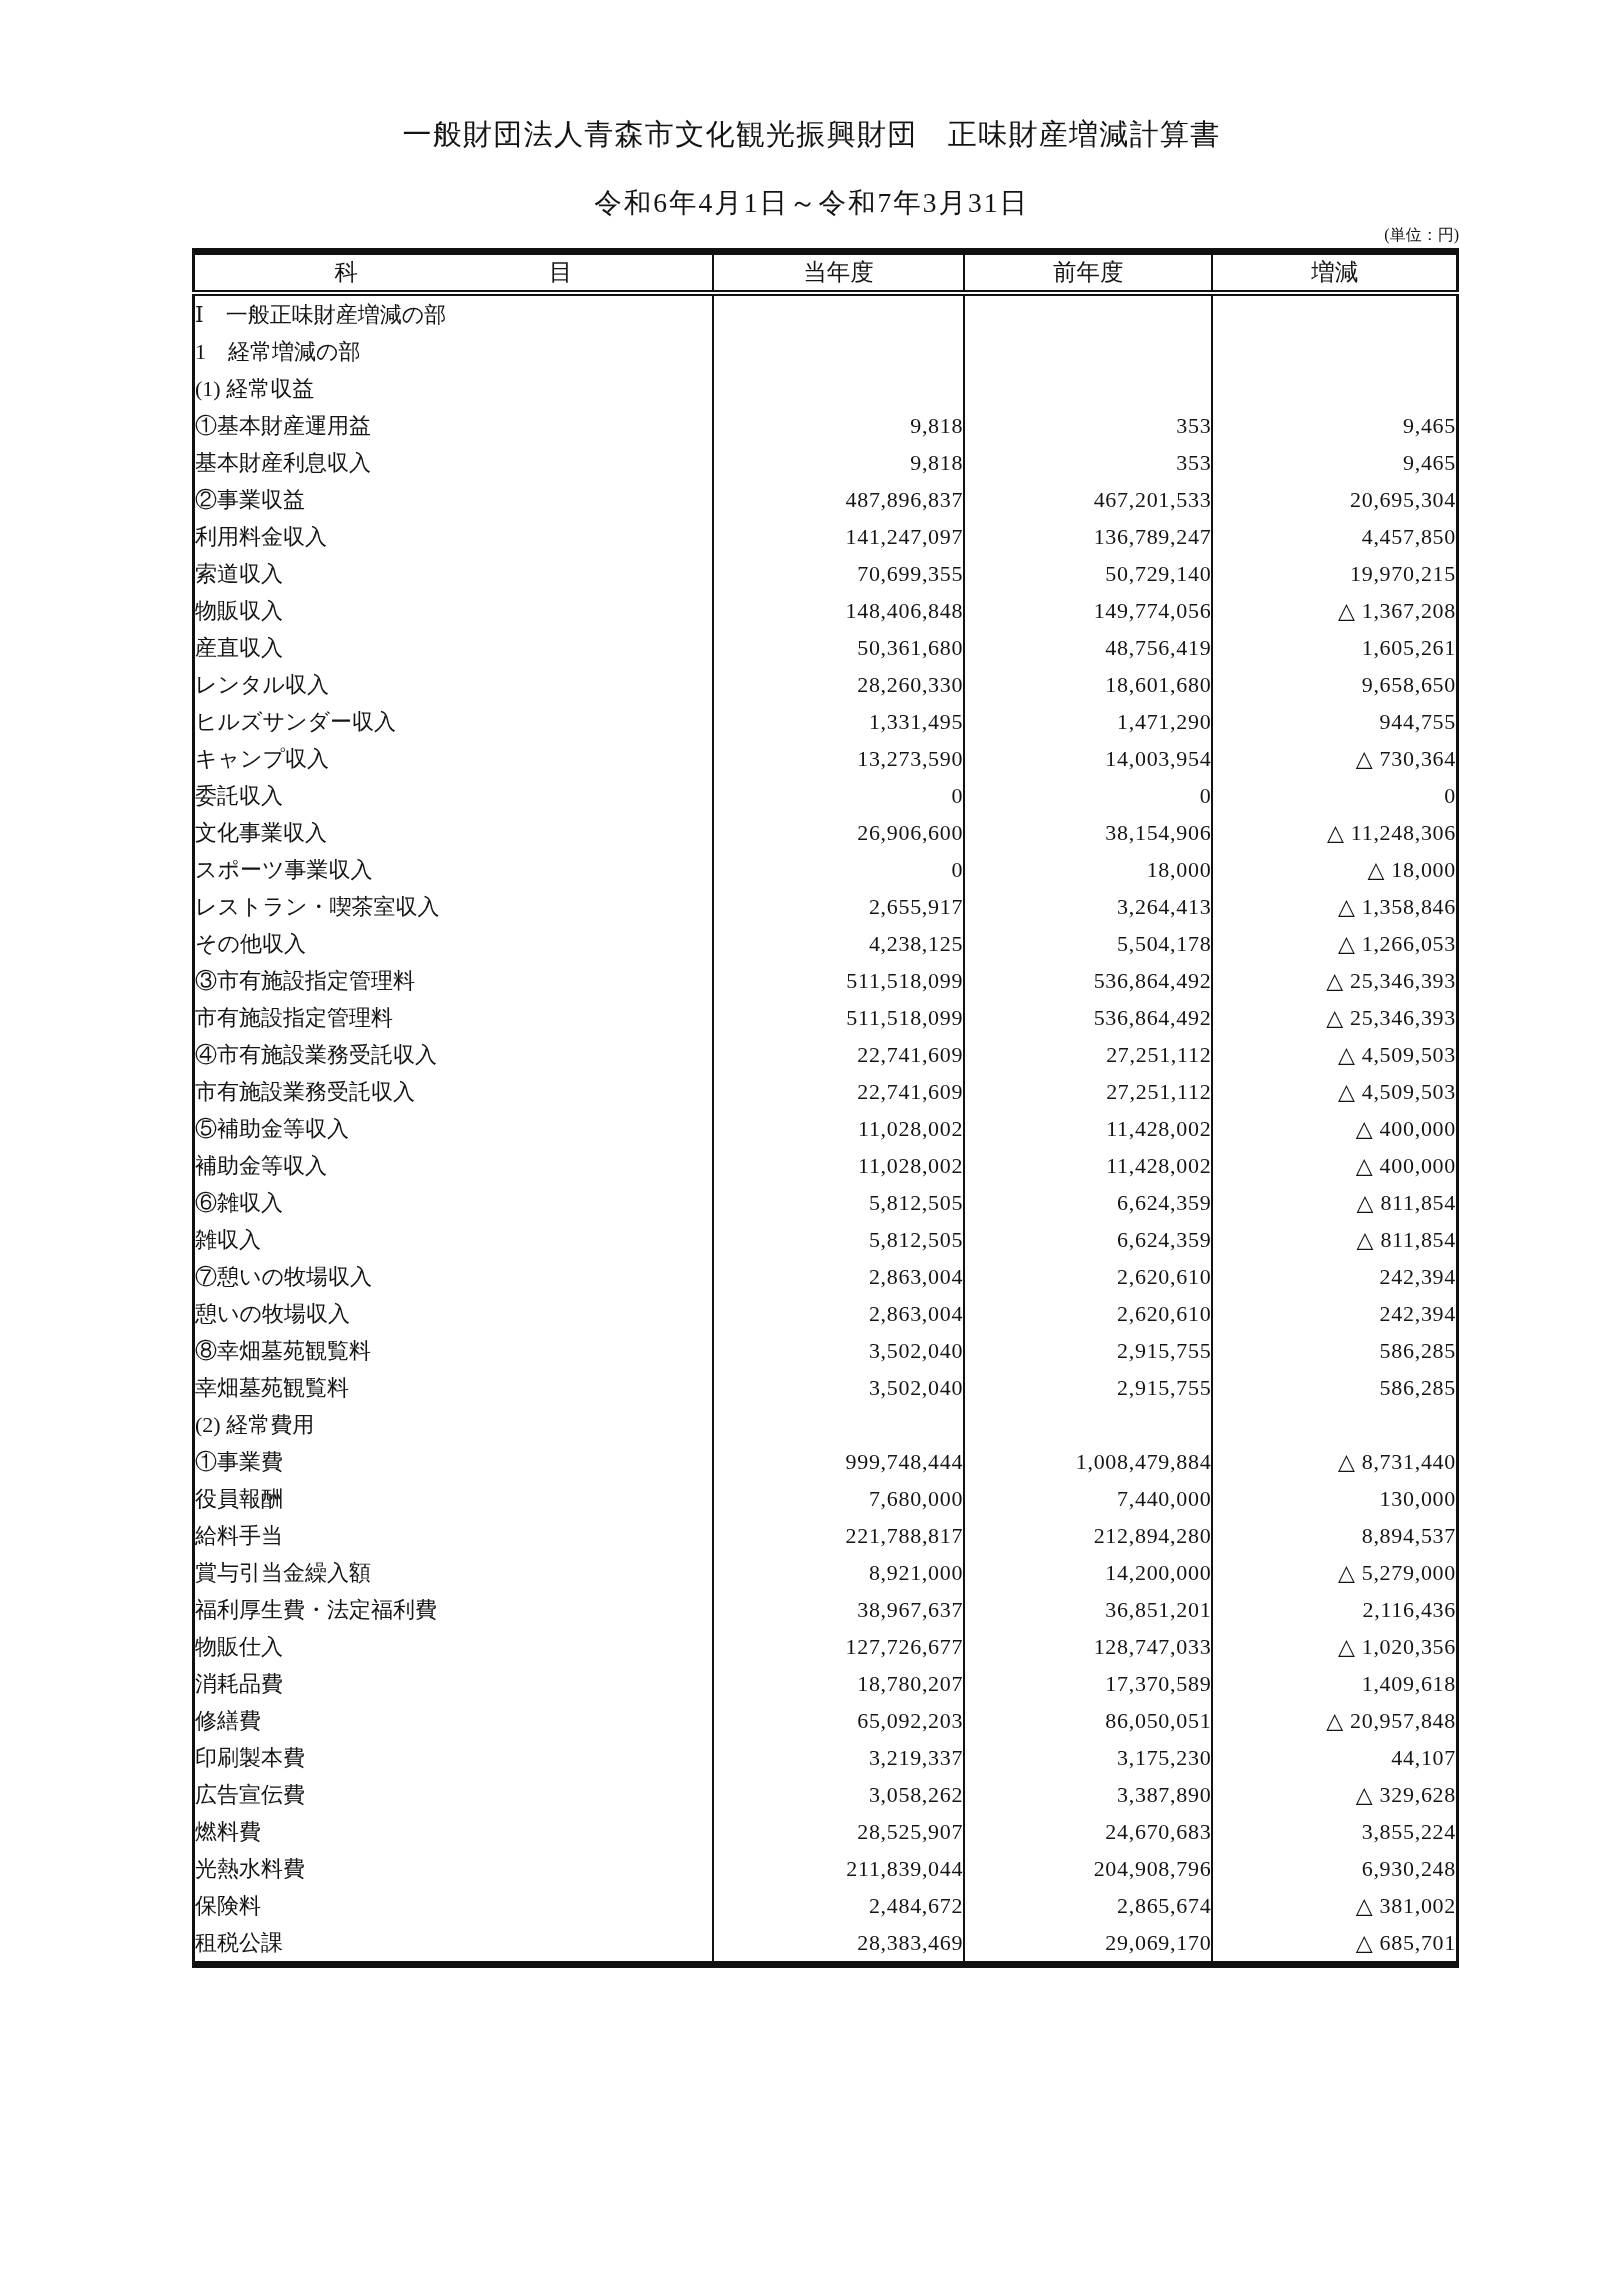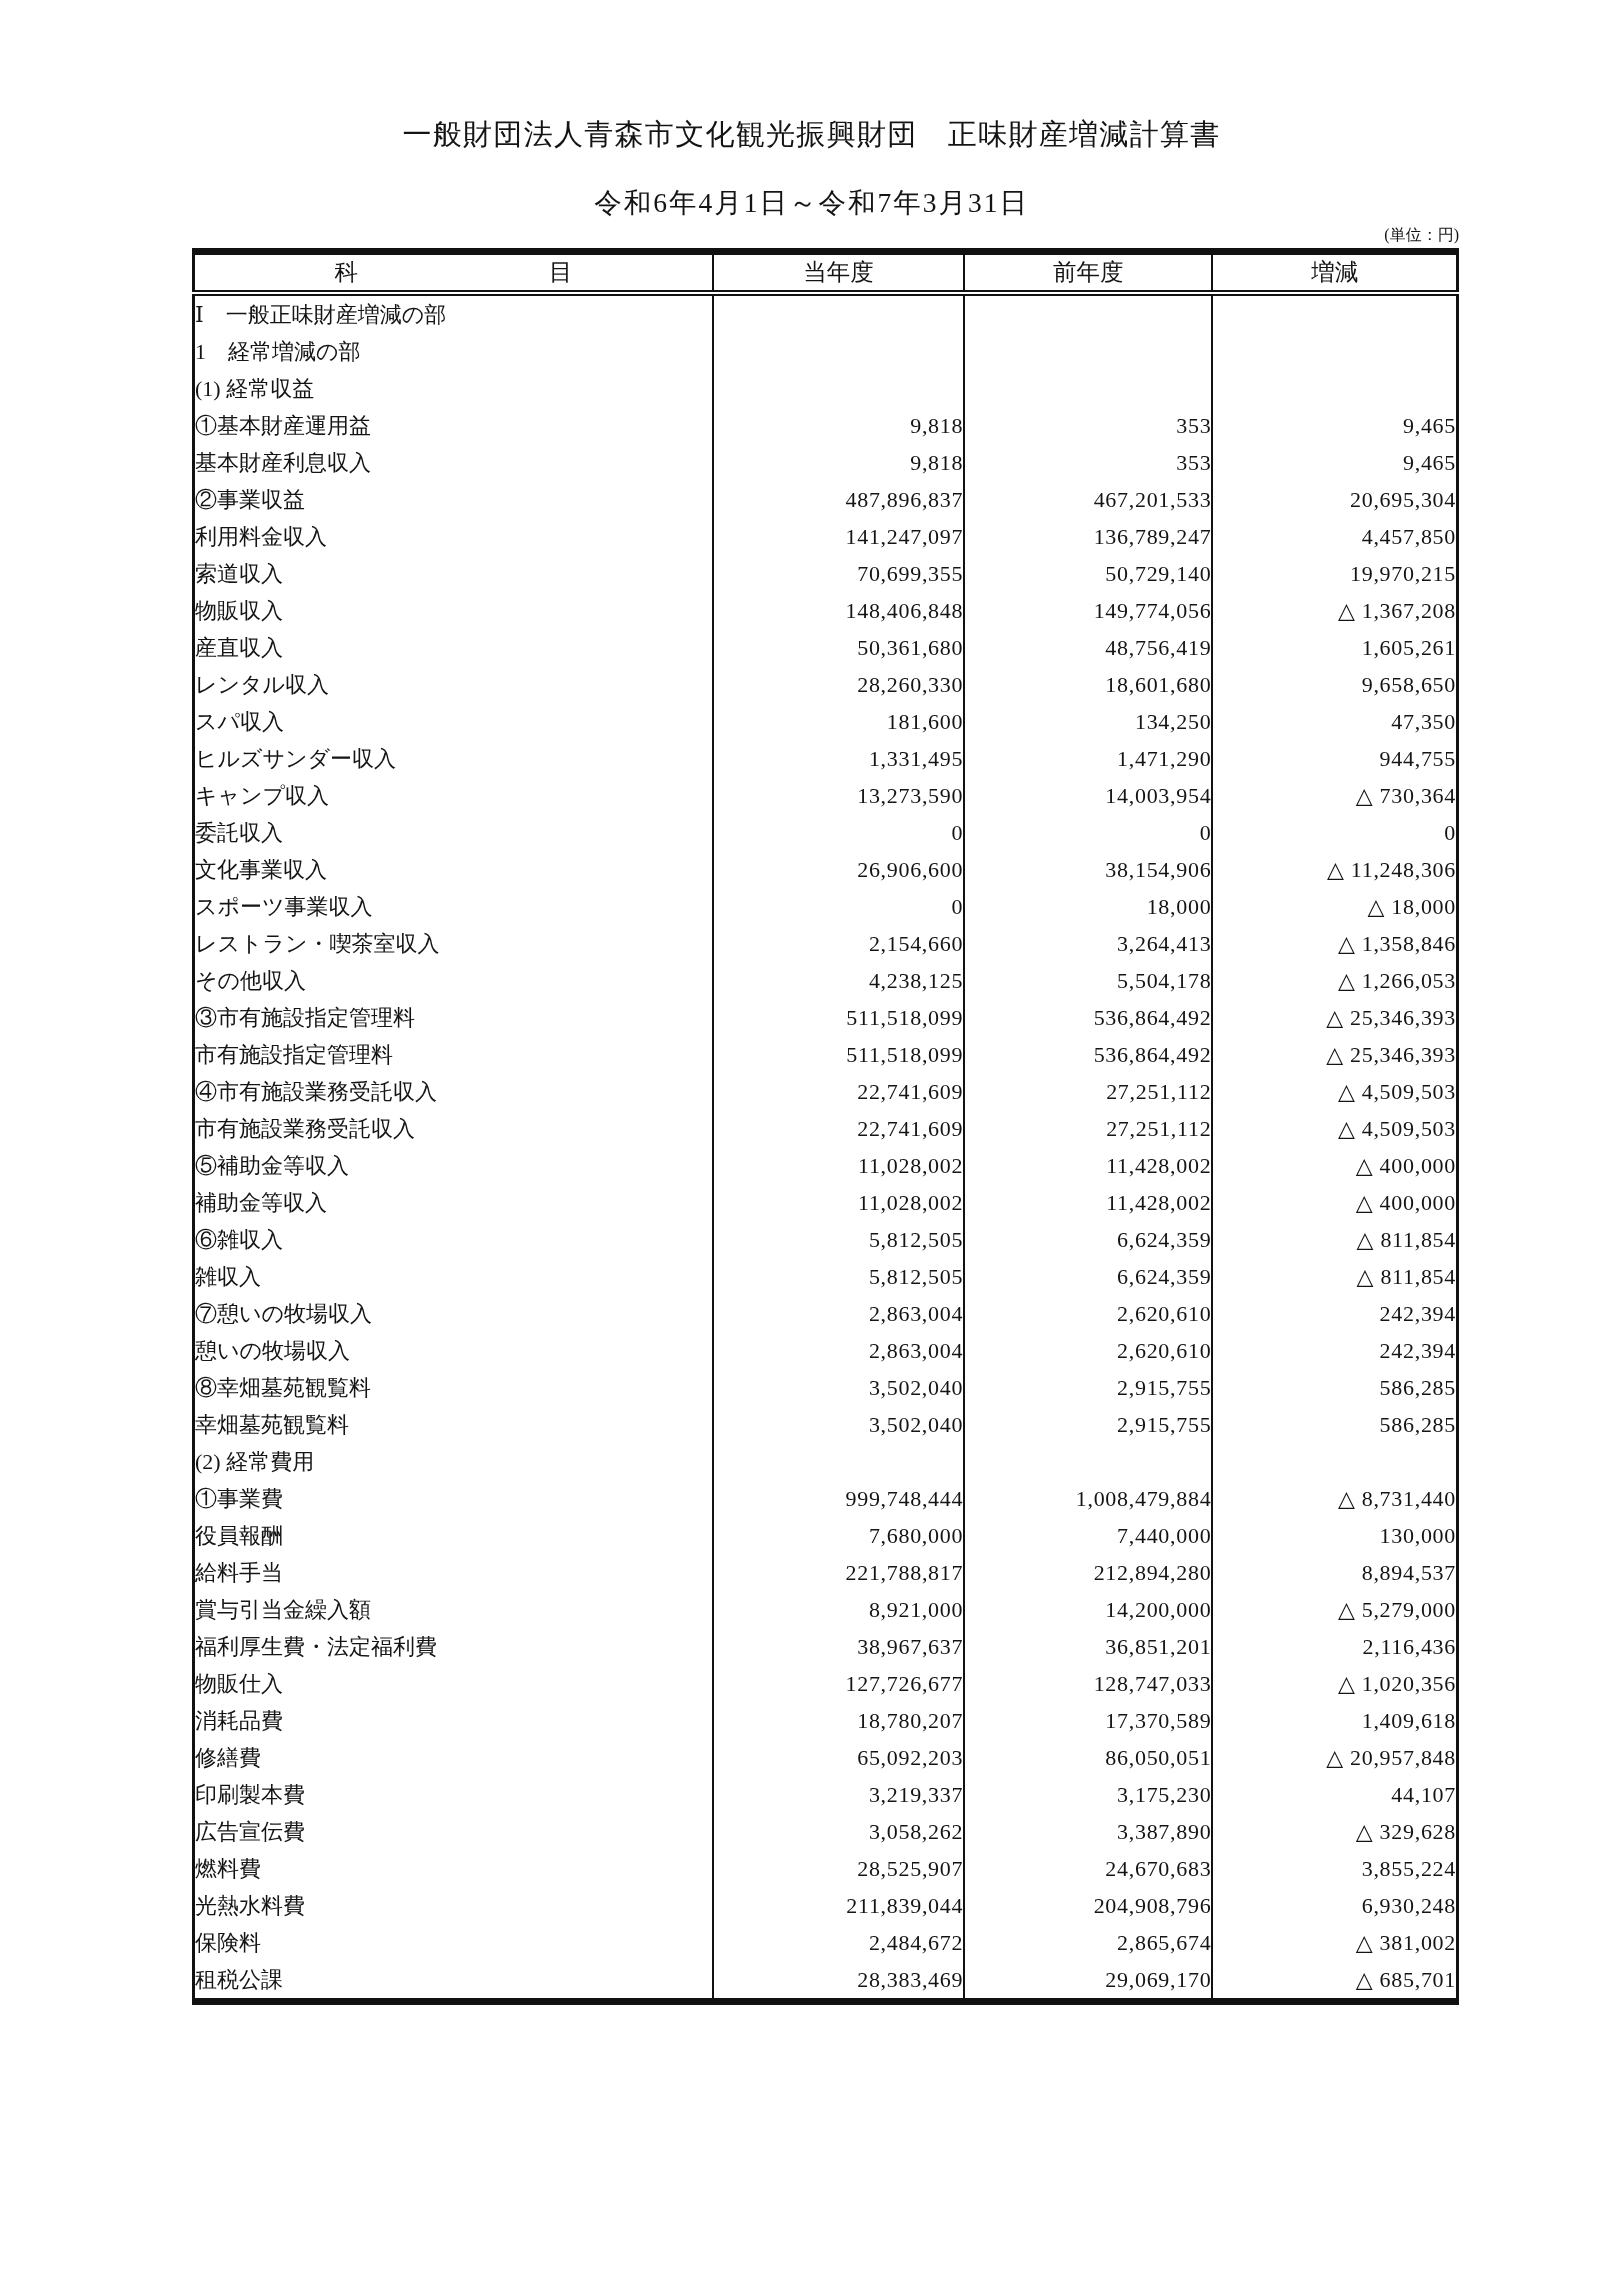--- a/index.html
+++ b/index.html
@@ -170,26 +170,20 @@
       <td class="c-num col-sep">48,756,419</td>
       <td class="c-num col-sep">1,605,261</td>
     </tr>
         <tr>
       <td class="c-item ind-4">レンタル収入</td>
       <td class="c-num col-sep">28,260,330</td>
       <td class="c-num col-sep">18,601,680</td>
       <td class="c-num col-sep">9,658,650</td>
     </tr>
         <tr>
-      <td class="c-item ind-4">スパ収入</td>
-      <td class="c-num col-sep">181,600</td>
-      <td class="c-num col-sep">134,250</td>
-      <td class="c-num col-sep">47,350</td>
-    </tr>
-        <tr>
       <td class="c-item ind-4">ヒルズサンダー収入</td>
       <td class="c-num col-sep">1,331,495</td>
       <td class="c-num col-sep">1,471,290</td>
       <td class="c-num col-sep">944,755</td>
     </tr>
         <tr>
       <td class="c-item ind-4">キャンプ収入</td>
       <td class="c-num col-sep">13,273,590</td>
       <td class="c-num col-sep">14,003,954</td>
       <td class="c-num col-sep">△ 730,364</td>
@@ -207,21 +201,21 @@
       <td class="c-num col-sep">△ 11,248,306</td>
     </tr>
         <tr>
       <td class="c-item ind-4">スポーツ事業収入</td>
       <td class="c-num col-sep">0</td>
       <td class="c-num col-sep">18,000</td>
       <td class="c-num col-sep">△ 18,000</td>
     </tr>
         <tr>
       <td class="c-item ind-4">レストラン・喫茶室収入</td>
-      <td class="c-num col-sep">2,154,660</td>
+      <td class="c-num col-sep">2,655,917</td>
       <td class="c-num col-sep">3,264,413</td>
       <td class="c-num col-sep">△ 1,358,846</td>
     </tr>
         <tr>
       <td class="c-item ind-4">その他収入</td>
       <td class="c-num col-sep">4,238,125</td>
       <td class="c-num col-sep">5,504,178</td>
       <td class="c-num col-sep">△ 1,266,053</td>
     </tr>
         <tr>

